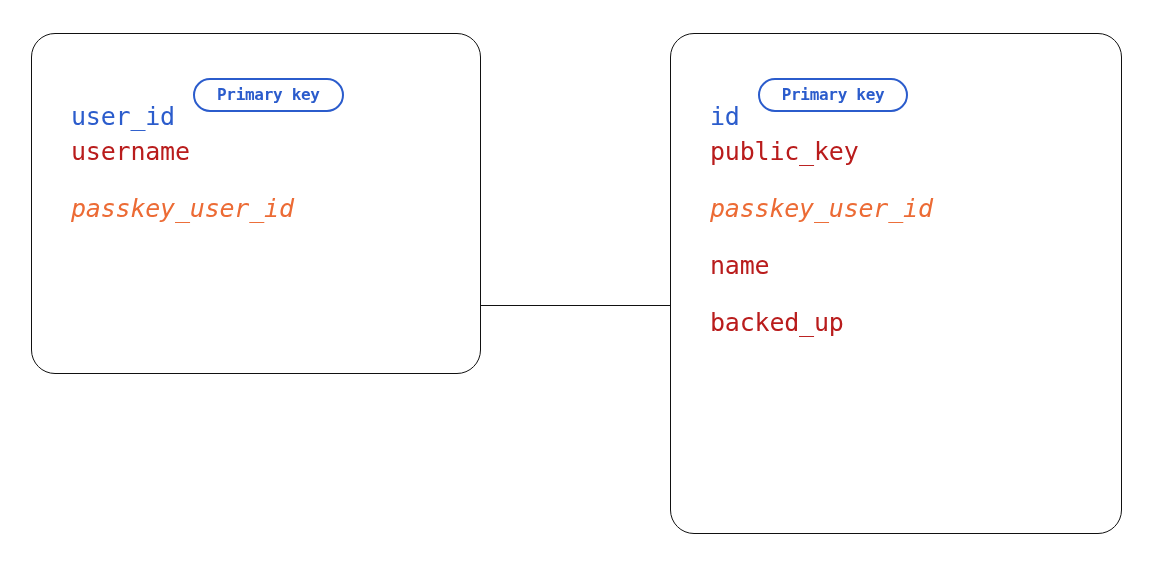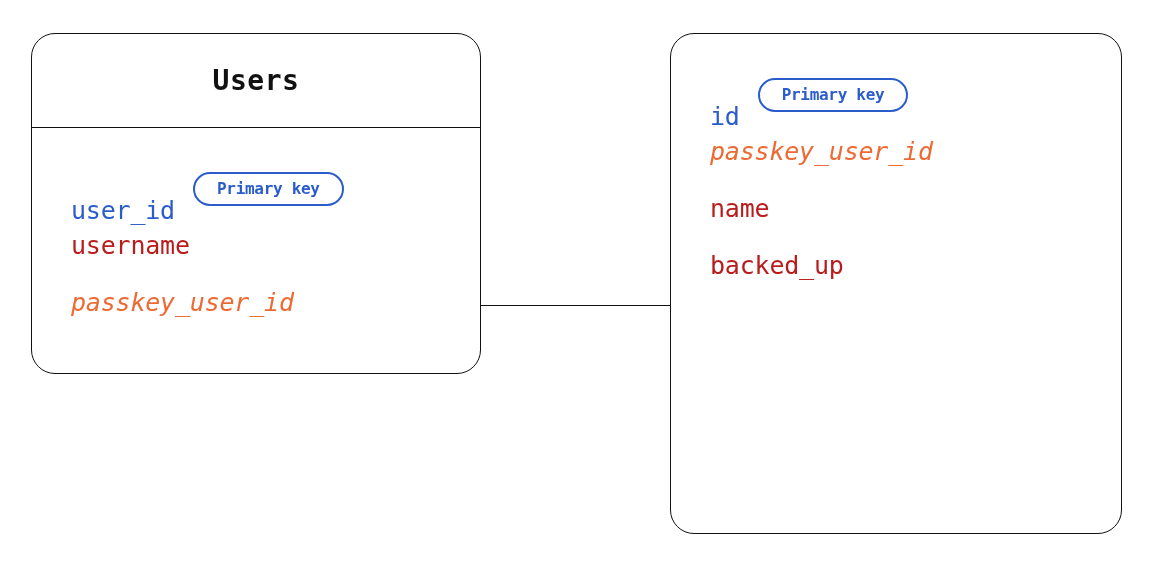--- a/index.html
+++ b/index.html
@@ -131,23 +131,20 @@
   }
 </style>
 </head>
 <body>
 
 <div id="canvas">
 
   <div class="connector"></div>
 
   <div class="entity users">
-    <div class="entity-header">
-      <span class="entity-title">Users</span>
-    </div>
     <div class="entity-body">
 
       <div class="field-row">
         <span class="field-name pk">user_id</span>
         <span class="pk-badge">
           <span class="pk-badge-label">Primary key</span>
         </span>
       </div>
 
       <div class="field-row">
@@ -164,20 +161,23 @@
   <div class="entity creds">
     <div class="entity-body">
 
       <div class="field-row">
         <span class="field-name pk">id</span>
         <span class="pk-badge">
           <span class="pk-badge-label">Primary key</span>
         </span>
       </div>
 
+      <div class="field-row">
+        <span class="field-name">public_key</span>
+      </div>
 
       <div class="field-row">
         <span class="field-name fk">passkey_user_id</span>
       </div>
 
       <div class="field-row">
         <span class="field-name">name</span>
       </div>
 
       <div class="field-row">

